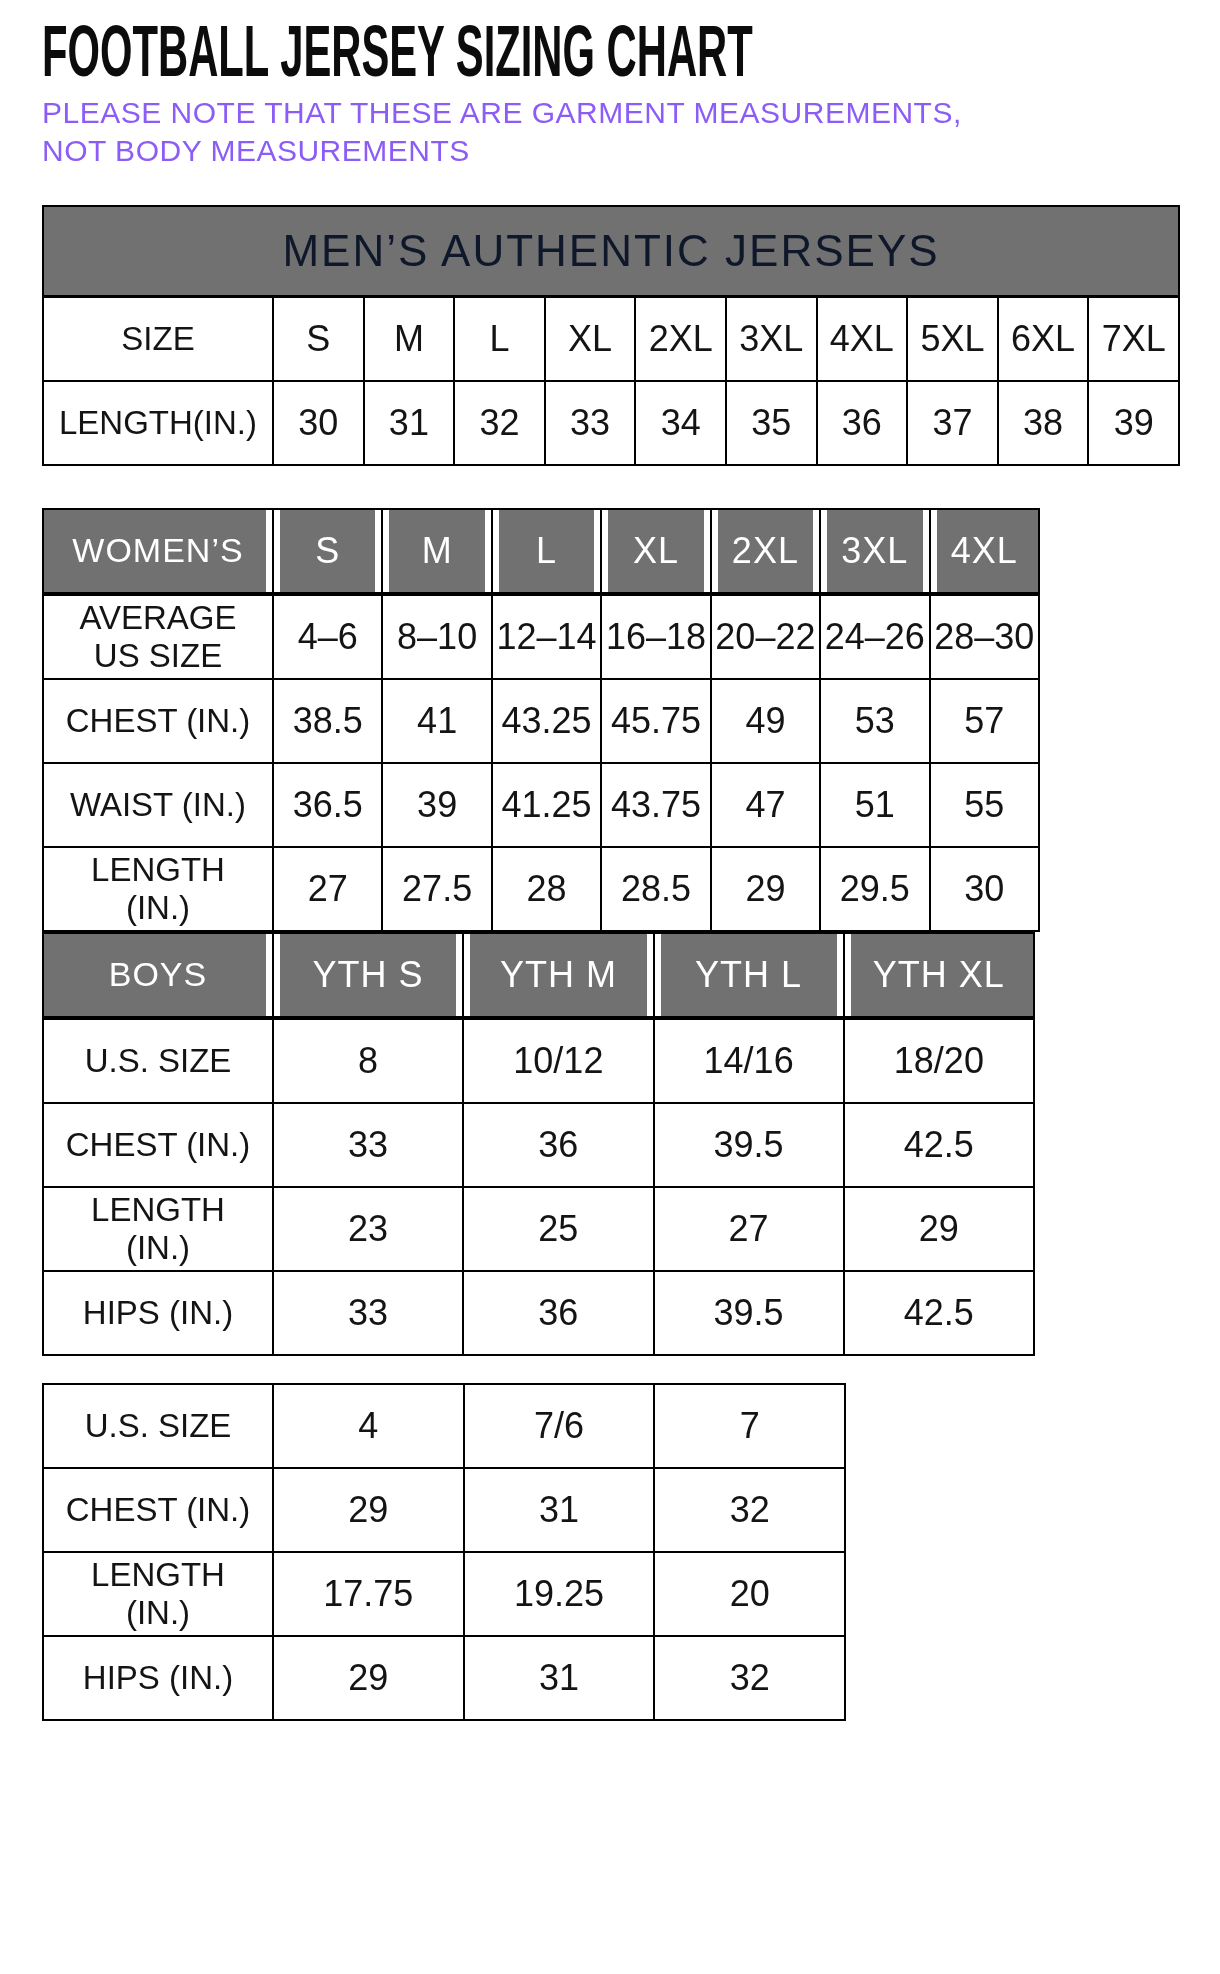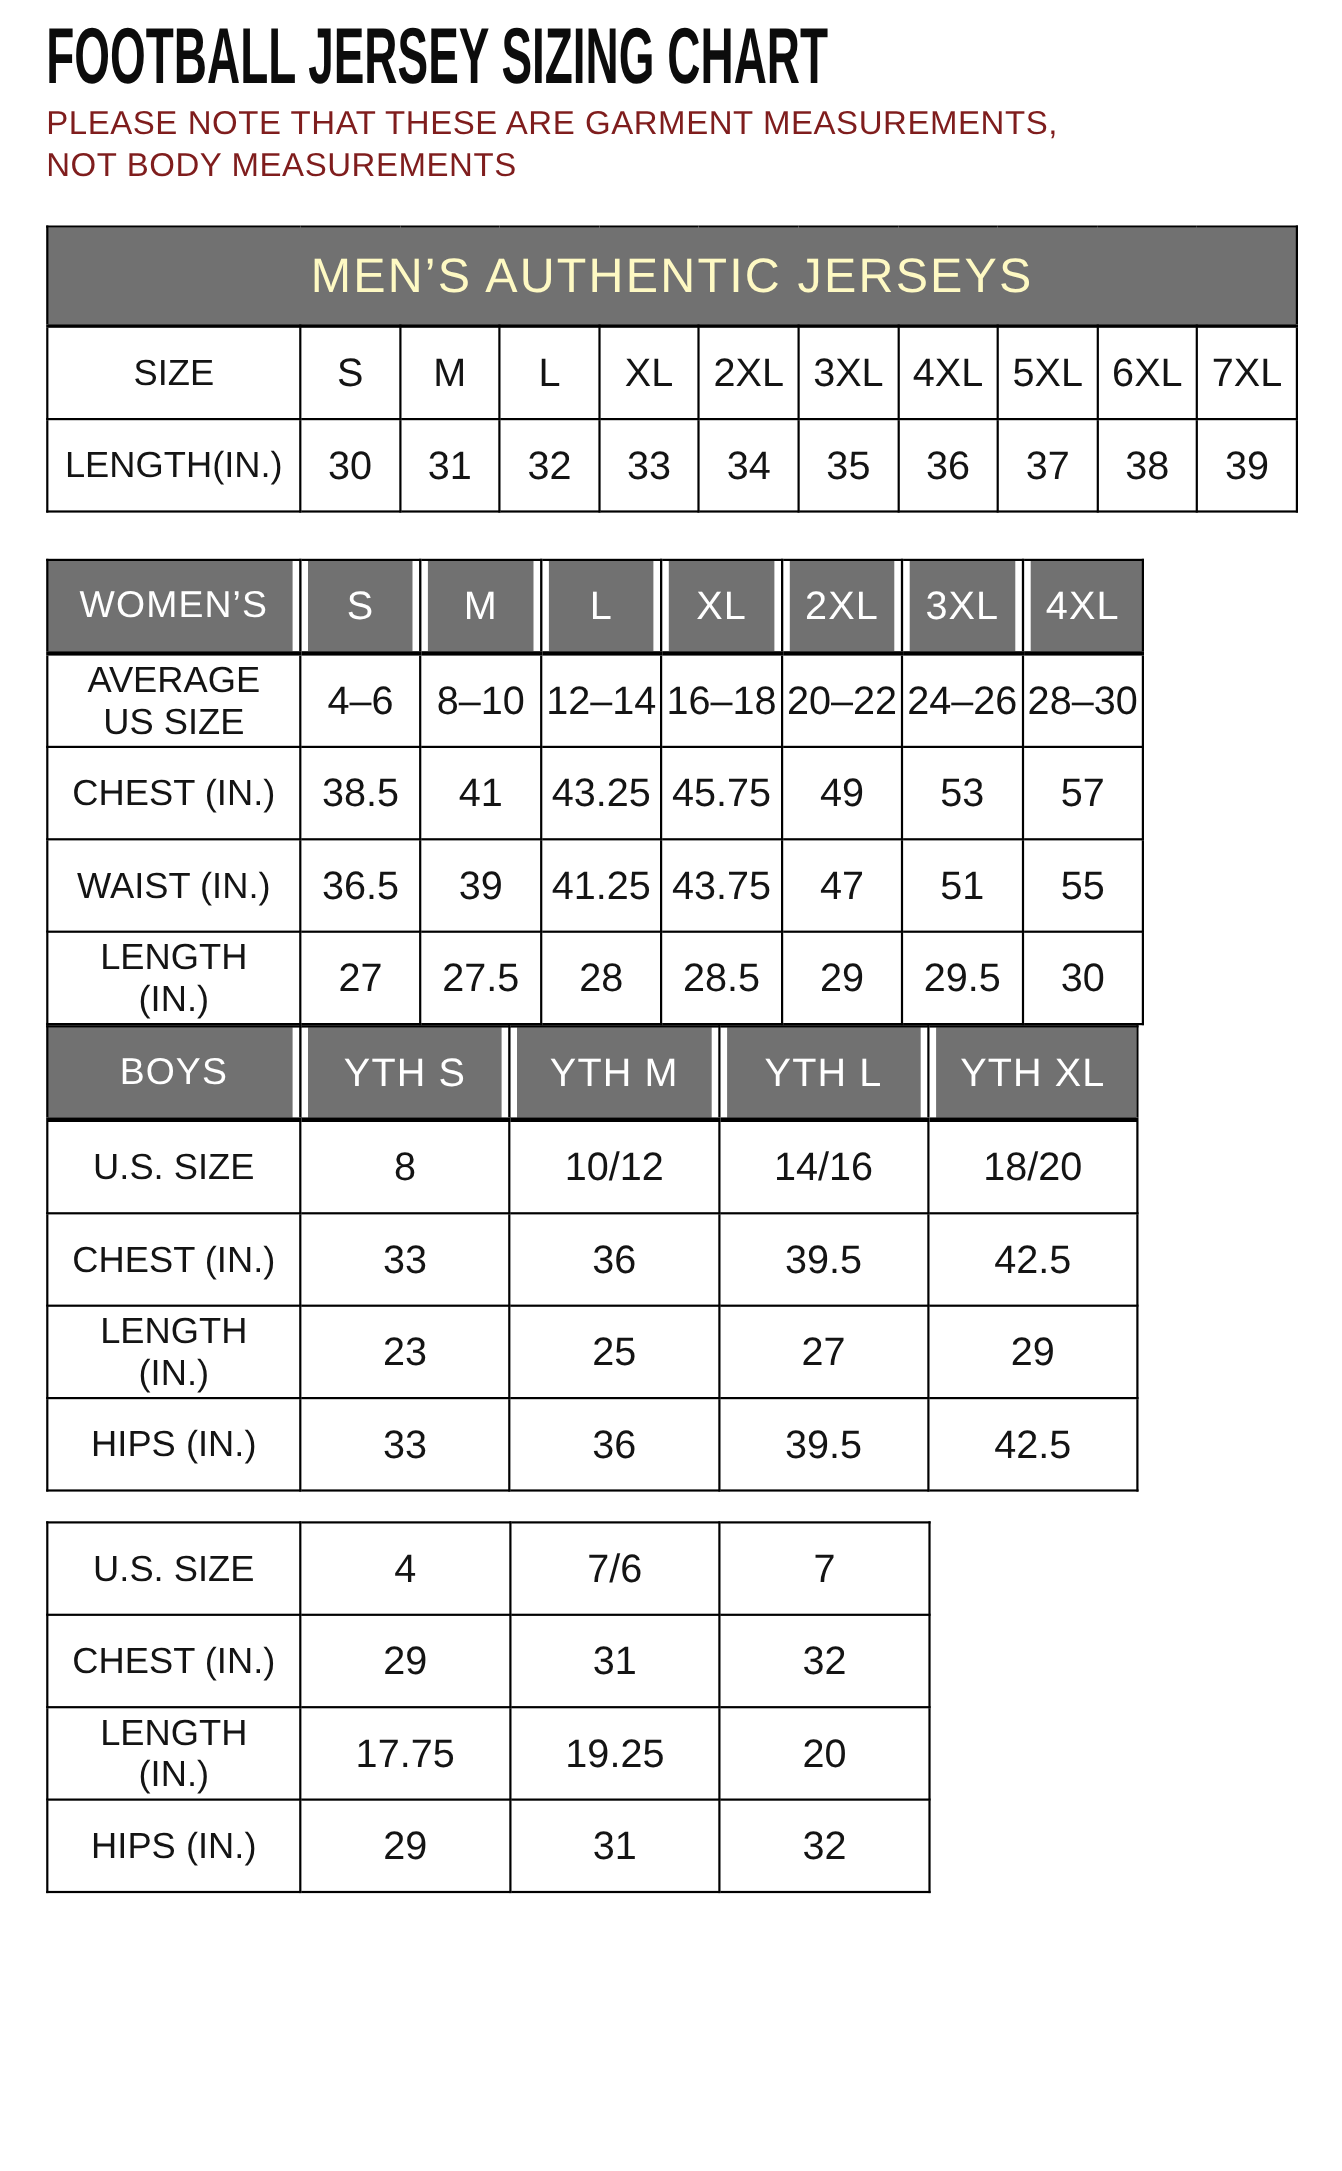--- a/index.html
+++ b/index.html
@@ -26,21 +26,21 @@
     white-space: nowrap;
     transform: scaleX(0.58);
     transform-origin: left center;
     letter-spacing: 0px;
     line-height: 66px;
     height: 66px;
   }
   .subtitle {
     margin: 10px 0 0 0;
     max-width: 930px;
-    color: #7f1d1d;
+    color: #8b5cf6;
     font-size: 30px;
     line-height: 1.28;
     letter-spacing: 0.5px;
     font-weight: normal;
   }
   table {
     border-collapse: collapse;
     table-layout: fixed;
   }
   td {
@@ -52,21 +52,21 @@
     height: 80px;
     overflow: hidden;
   }
   td.label-cell {
     font-size: 33px;
     padding: 0 12px;
     line-height: 1.15;
   }
   tr.banner-row td {
     background: #717171;
-    color: #fef9c3;
+    color: #0f172a;
     font-size: 44px;
     height: 86px;
     letter-spacing: 2px;
     border-bottom-width: 3px;
   }
   tr.gray-row td {
     background: #717171;
     color: #ffffff;
     font-size: 36px;
     letter-spacing: 1px;

